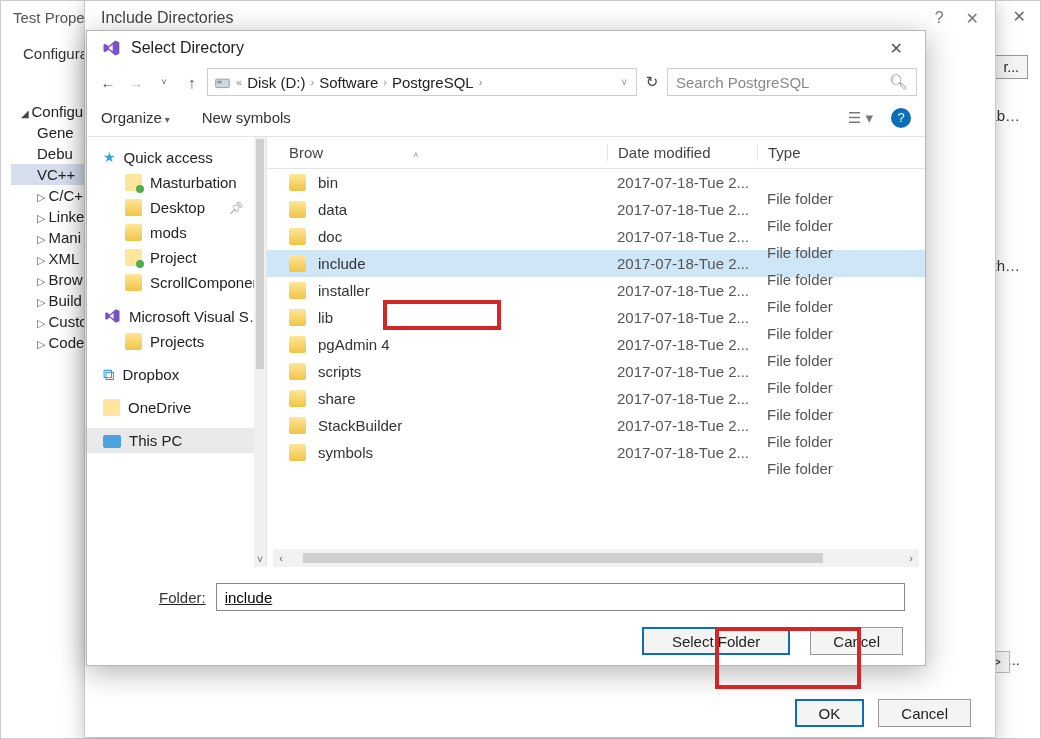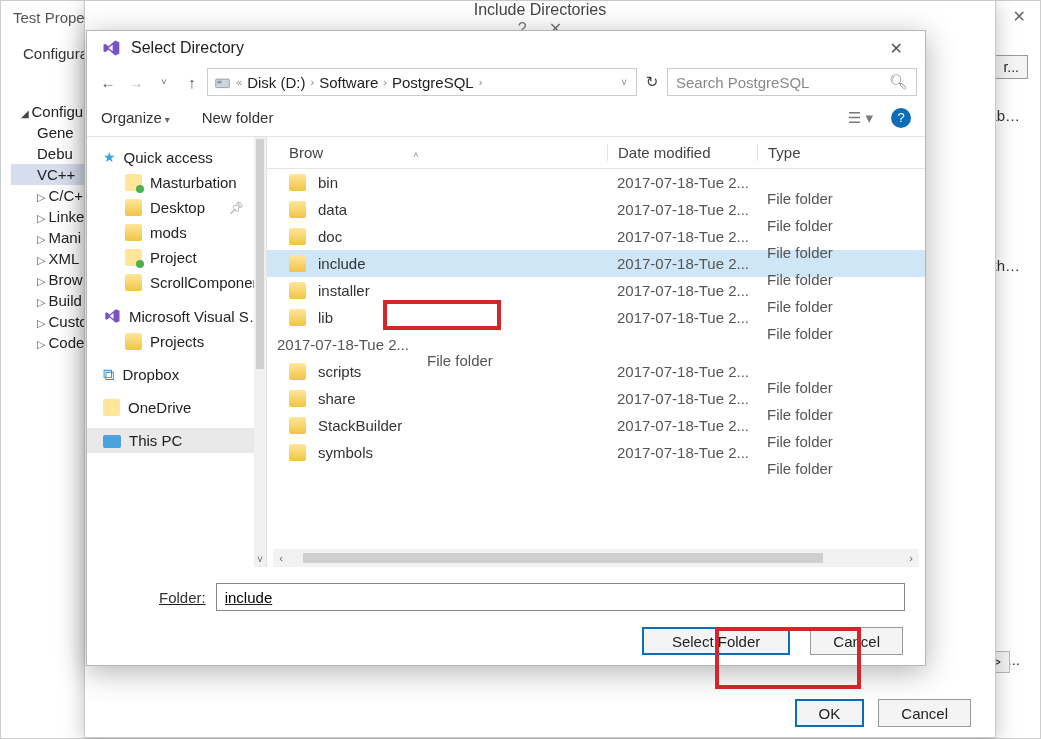--- a/index.html
+++ b/index.html
@@ -32,21 +32,21 @@
 .back-macros { position:absolute; right:30px; top:650px; font-size:14px; color:#333; border:1px solid #bbb; padding:2px 8px; background:#f5f5f5; }
 
 
 .vscroll-stub { position:absolute; width:18px; background:#f0f0f0; border:1px solid #ddd; right:64px; }
 .vscroll-stub .thumb { background:#cfcfcf; width:10px; margin:2px auto; }
 .hscroll-stub { position:absolute; height:18px; background:#f0f0f0; border:1px solid #ddd; }
 .hscroll-arrow { display:inline-block; width:18px; text-align:center; color:#666; }
 
 
 .win-mid { position:absolute; left:84px; top:0; width:912px; height:738px; border:1px solid #c8c8c8; background:#fff; box-shadow:0 4px 20px rgba(0,0,0,.25); }
-.win-mid .titlebar { height:34px; display:flex; align-items:center; padding:0 16px; color:#444; font-size:16px; justify-content:space-between;flex-direction:column; }
+.win-mid .titlebar { height:34px; display:flex; align-items:center; padding:0 16px; color:#444; font-size:16px; justify-content:space-between; }
 .win-mid .title-right { display:flex; gap:22px; align-items:center; color:#777; }
 .win-mid .btm-btns { position:absolute; bottom:10px; right:24px; display:flex; gap:14px; }
 .btn { height:28px; padding:0 22px; border:1px solid #999; background:#f4f4f4; font-size:15px; display:flex; align-items:center; justify-content:center; }
 .btn.primary { border:2px solid #0d6eb8; }
 
 
 .win-front { position:absolute; left:86px; top:30px; width:840px; height:636px; border:1px solid #b6b6b6; background:#fff; box-shadow:0 6px 28px rgba(0,0,0,.3); }
 .win-front .titlebar { height:34px; display:flex; align-items:center; padding:0 14px; justify-content:space-between; font-size:16px; }
 .vs-logo { width:20px; height:20px; margin-right:6px; }
 .vs-logo svg { width:20px; height:20px; }
@@ -224,21 +224,21 @@
     <div class="refresh">↻</div>
     <div class="search-box">
       <span>Search PostgreSQL</span>
       <span>🔍︎</span>
     </div>
   </div>
 
   <div class="org-row">
     <div class="org-left">
       <span class="dropdown">Organize</span>
-      <span>New folder</span>
+      <span>New symbols</span>
     </div>
     <div class="org-right">
       <span class="view-ic">☰ ▾</span>
       <span class="help-circle">?</span>
     </div>
   </div>
 
   <div class="split">
     <div class="nav-pane" id="nav-pane">
       <div class="nav-item hdr">
@@ -347,20 +347,24 @@
           </div>
           <div class="fl-row">
             <div class="cname">
               <span class="ic folder"></span>
               <span>lib</span>
             </div>
             <div class="cdate">2017-07-18-Tue 2...</div>
             <div class="ctype">File folder</div>
           </div>
           <div class="fl-row">
+            <div class="cname">
+              <span class="ic folder"></span>
+              <span>pgAdmin 4</span>
+            </div>
             <div class="cdate">2017-07-18-Tue 2...</div>
             <div class="ctype">File folder</div>
           </div>
           <div class="fl-row">
             <div class="cname">
               <span class="ic folder"></span>
               <span>scripts</span>
             </div>
             <div class="cdate">2017-07-18-Tue 2...</div>
             <div class="ctype">File folder</div>

